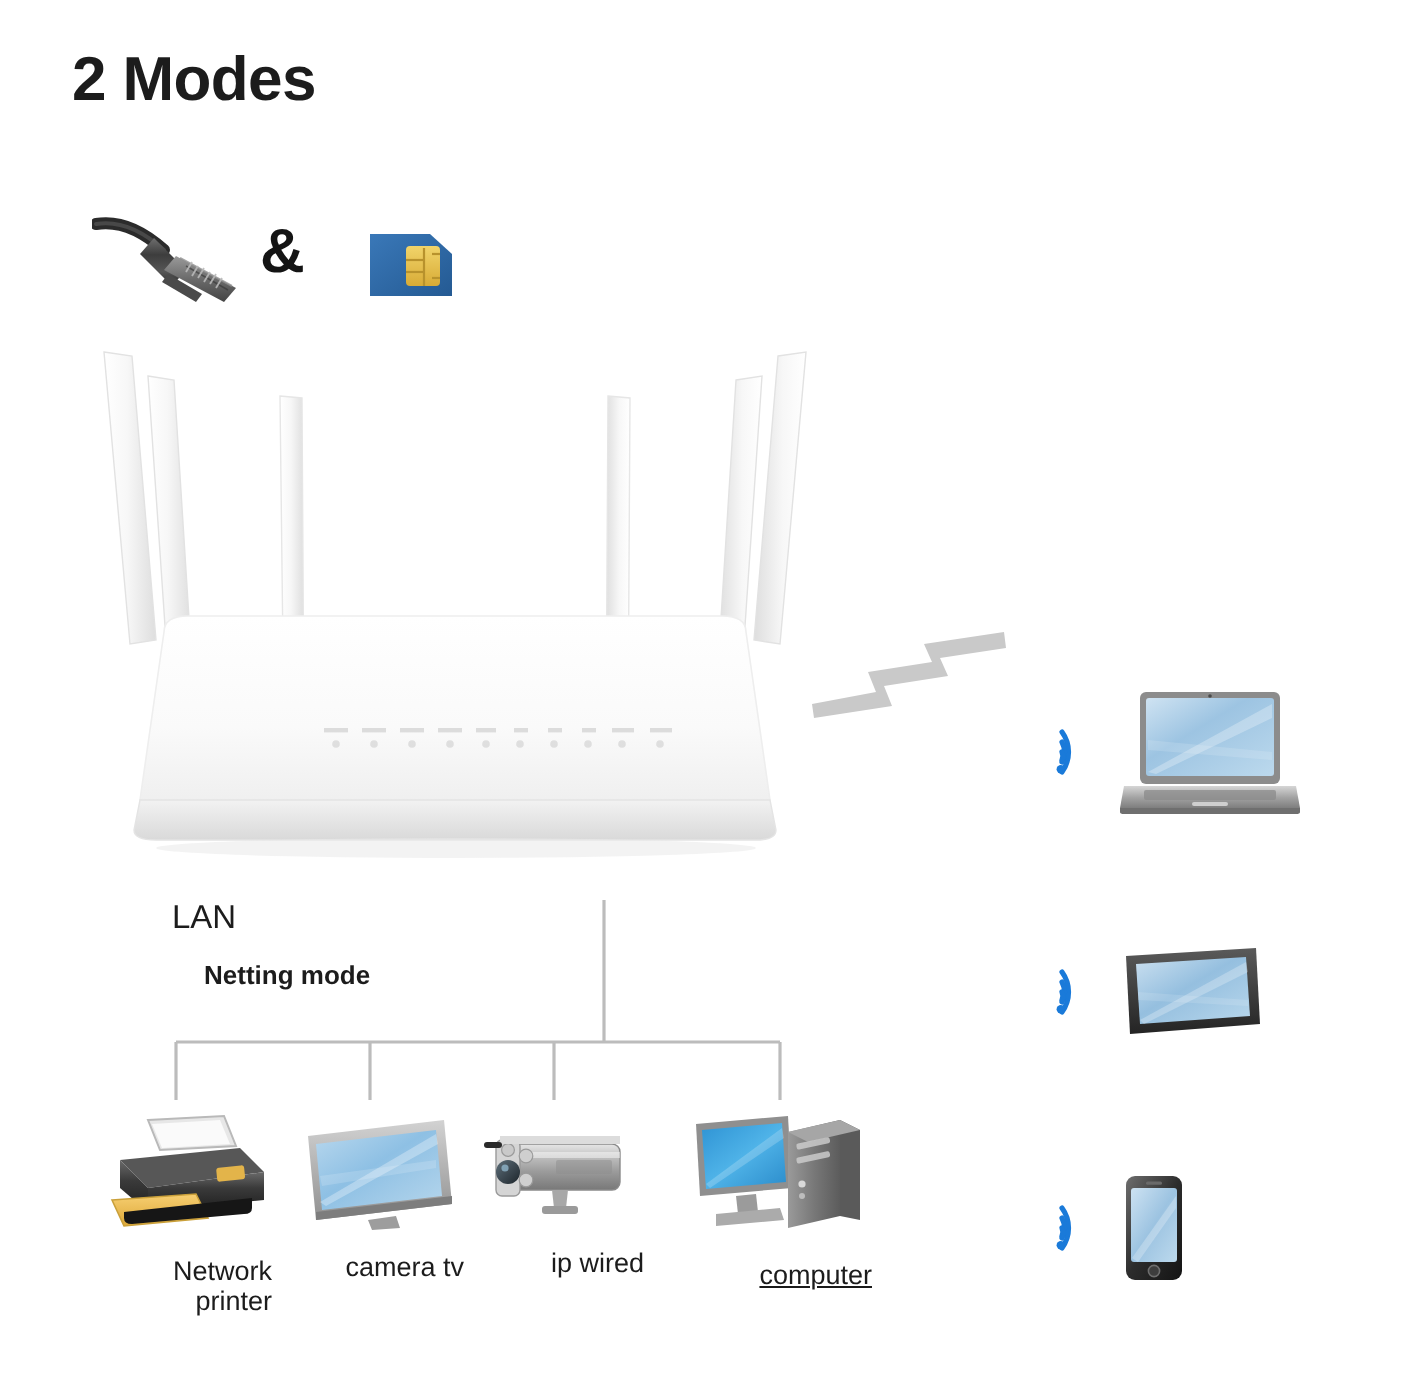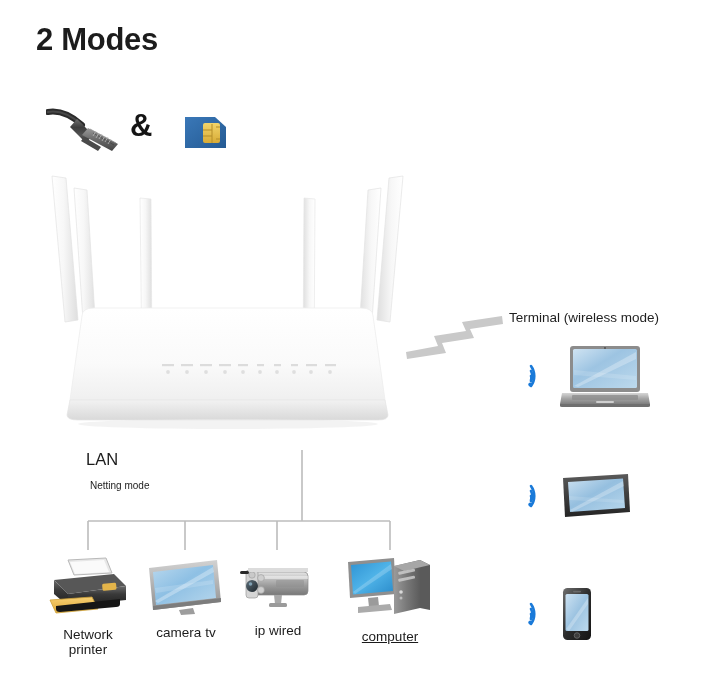--- a/index.html
+++ b/index.html
@@ -30,28 +30,28 @@
   #ampersand{
     left:130px;top:108px;
     font-size:31px;font-weight:bold;color:#141414;
   }
 
   
   #router{left:48px;top:168px;width:380px;height:262px;}
 
   
   #lan-label{left:86px;top:450px;font-size:16.5px;color:#1c1c1c;text-align:right;}
-  #netting-label{left:90px;top:480px;font-size:10px;color:#1c1c1c;}
+  #netting-label{left:102px;top:480px;font-size:13px;color:#1c1c1c;font-weight:bold;}
   #terminal-label{left:509px;top:310px;font-size:13.5px;color:#1f1f1f;white-space:nowrap;}
 
   
   #lines{left:0;top:430px;width:470px;height:120px;}
 
   
-  .node{position:absolute;text-align:center;}
+  .node{position:absolute;text-align:right;}
   .node .art{position:relative;margin:0 auto;}
   .node .cap{
     font-size:13.5px;color:#1c1c1c;line-height:1.12;margin-top:5px;
     white-space:pre-line;
   }
 
   
   .wnode{position:absolute;display:flex;align-items:center;}
   .wifi{margin-right:7px;}
 
@@ -342,21 +342,20 @@
       <path d="M50 14 L60 19 L86 13 L76 8 Z" fill="#a6a6a6"></path>
 
       <rect x="54" y="20" width="17" height="3" rx="1" fill="#cfcfcf" opacity="0.8" transform="rotate(-12 54 20)"></rect>
       <rect x="54" y="27" width="17" height="3" rx="1" fill="#cfcfcf" opacity="0.8" transform="rotate(-12 54 27)"></rect>
       <circle cx="57" cy="40" r="1.8" fill="#d9d9d9"></circle>
       <circle cx="57" cy="46" r="1.5" fill="#bdbdbd"></circle>
     </svg>
     <div class="cap">computer</div>
   </div>
 
-  <div class="abs" id="terminal-label">Terminal (wireless mode)</div>
 
   <div class="wnode" style="left:527px;top:344px;">
     <svg class="wifi" width="26" height="26" viewBox="0 0 26 26">
       <g fill="none" stroke="#1a7ad9" stroke-width="2.6" stroke-linecap="round">
         <path d="M4 3 A 17 17 0 0 1 4 23"></path>
         <path d="M4 8 A 11 11 0 0 1 4 18"></path>
         <path d="M4 13 A 5 5 0 0 1 4 17"></path>
       </g>
       <circle cx="3.4" cy="21.6" r="2.1" fill="#1a7ad9"></circle>
     </svg>

